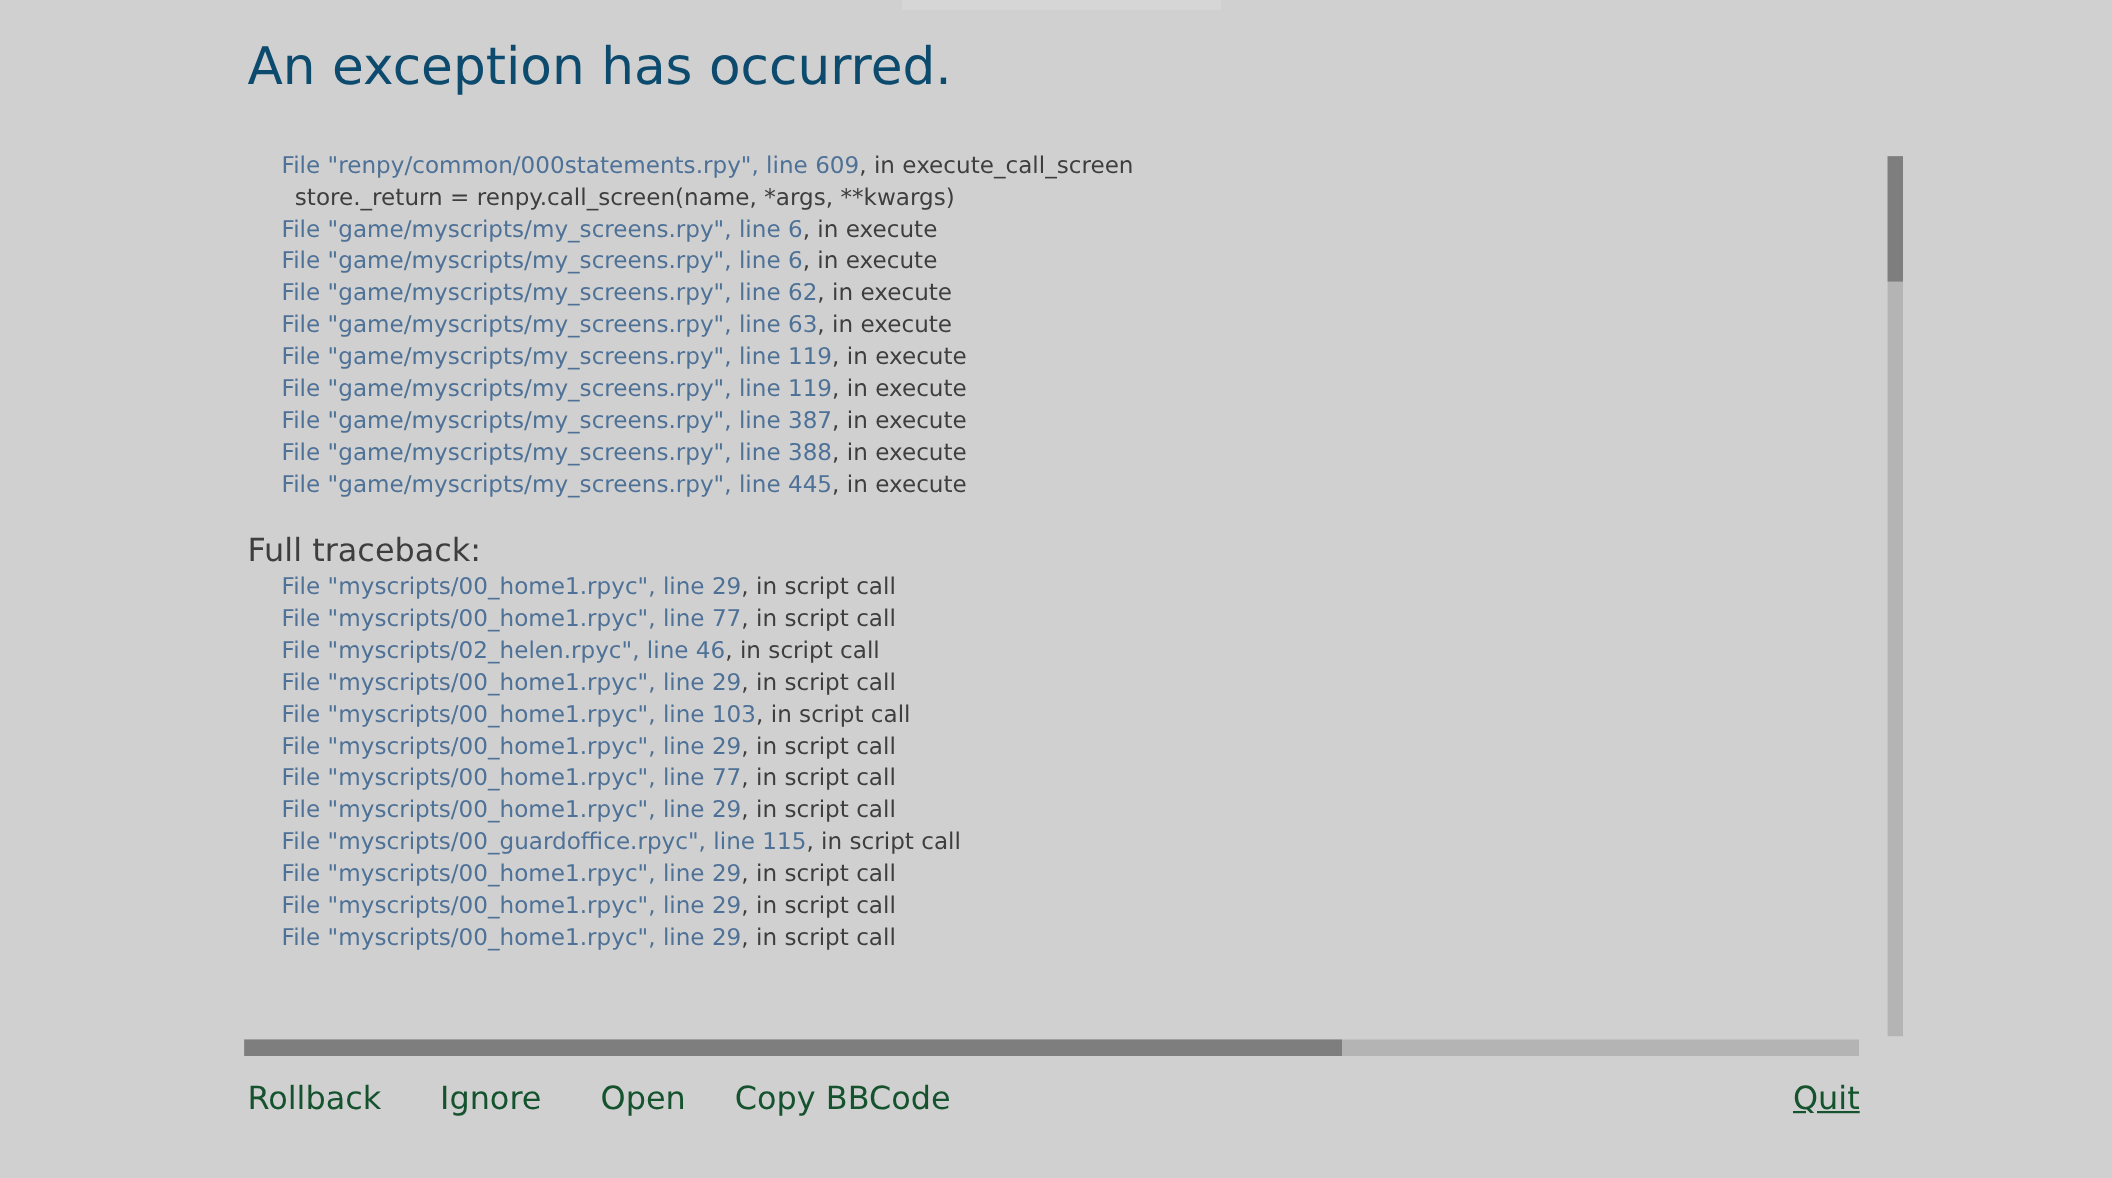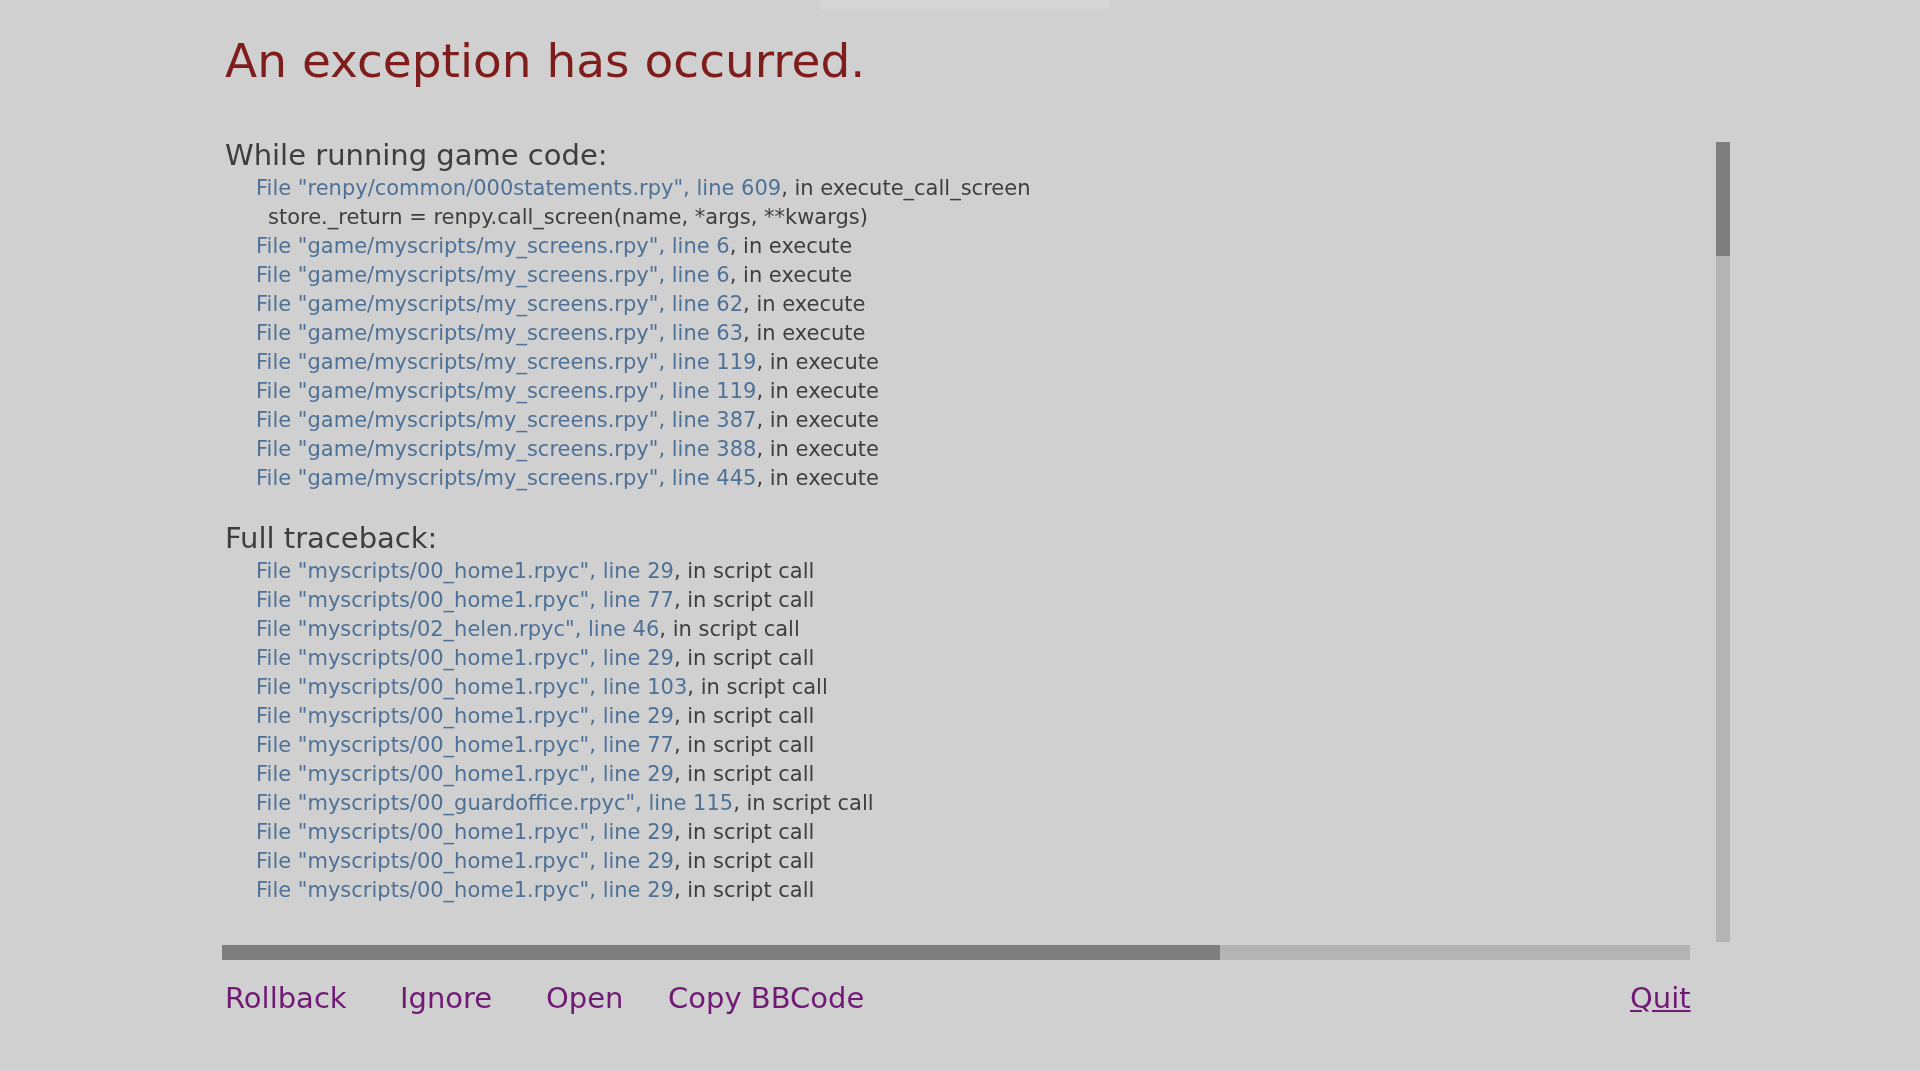--- a/index.html
+++ b/index.html
@@ -34,21 +34,21 @@
     top: 0;
     width: 1920px;
     height: 130px;
   }
   .page-title {
     position: absolute;
     left: 225px;
     top: 32px;
     font-size: 47px;
     line-height: 58px;
-    color: #7f1d1d;
+    color: #0c4a6e;
     font-weight: normal;
     margin: 0;
     white-space: nowrap;
   }
   .version-block {
     position: absolute;
     right: 222px;
     top: 36px;
     text-align: right;
     font-size: 19px;
@@ -147,21 +147,21 @@
     left: 0;
     top: 975px;
     width: 1920px;
     height: 60px;
   }
   .btn {
     position: absolute;
     top: 0;
     font-size: 29px;
     line-height: 46px;
-    color: #701a75;
+    color: #14532d;
     white-space: nowrap;
     cursor: pointer;
     background: transparent;
     border: none;
     padding: 0;
     font-family: inherit;
   }
   .btn-rollback      { left: 225px; }
   .btn-ignore        { left: 400px; }
   .btn-open          { left: 546px; }
@@ -175,21 +175,20 @@
 <div class="top-residual"></div>
 
 <div class="header">
   <h1 class="page-title">An exception has occurred.</h1>
 
 </div>
 
 <div class="viewport">
   <div class="scroll-content">
 
-    <div class="section-heading">While running game code:</div>
 
     <div id="game-code-lines">
         <div class="tb-line"><span class="lnk">File "renpy/common/000statements.rpy", line 609</span><span class="plain">, in execute_call_screen</span></div>
         <div class="tb-line code">store._return = renpy.call_screen(name, *args, **kwargs)</div>
         <div class="tb-line"><span class="lnk">File "game/myscripts/my_screens.rpy", line 6</span><span class="plain">, in execute</span></div>
         <div class="tb-line"><span class="lnk">File "game/myscripts/my_screens.rpy", line 6</span><span class="plain">, in execute</span></div>
         <div class="tb-line"><span class="lnk">File "game/myscripts/my_screens.rpy", line 62</span><span class="plain">, in execute</span></div>
         <div class="tb-line"><span class="lnk">File "game/myscripts/my_screens.rpy", line 63</span><span class="plain">, in execute</span></div>
         <div class="tb-line"><span class="lnk">File "game/myscripts/my_screens.rpy", line 119</span><span class="plain">, in execute</span></div>
         <div class="tb-line"><span class="lnk">File "game/myscripts/my_screens.rpy", line 119</span><span class="plain">, in execute</span></div>

